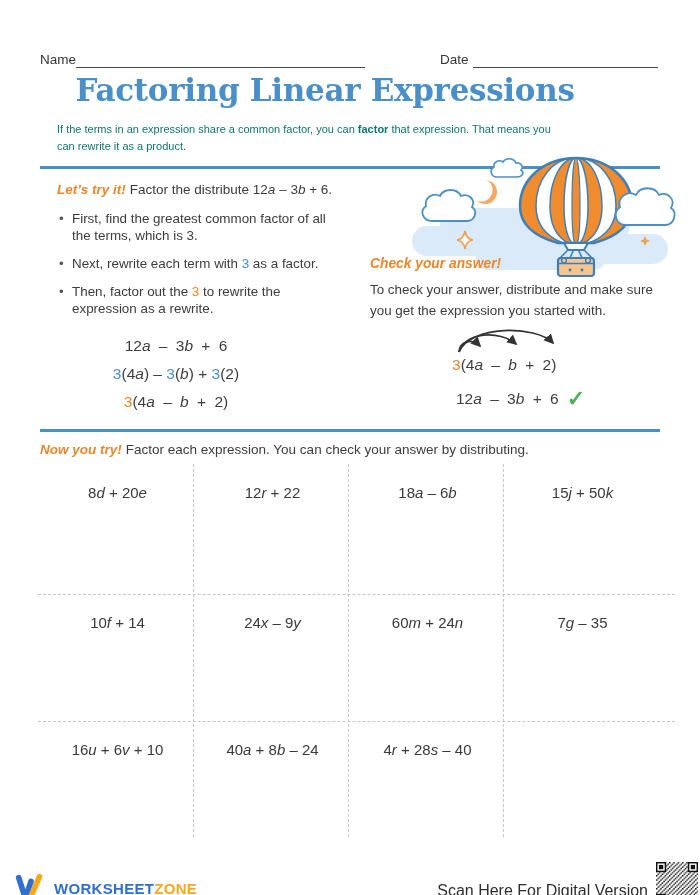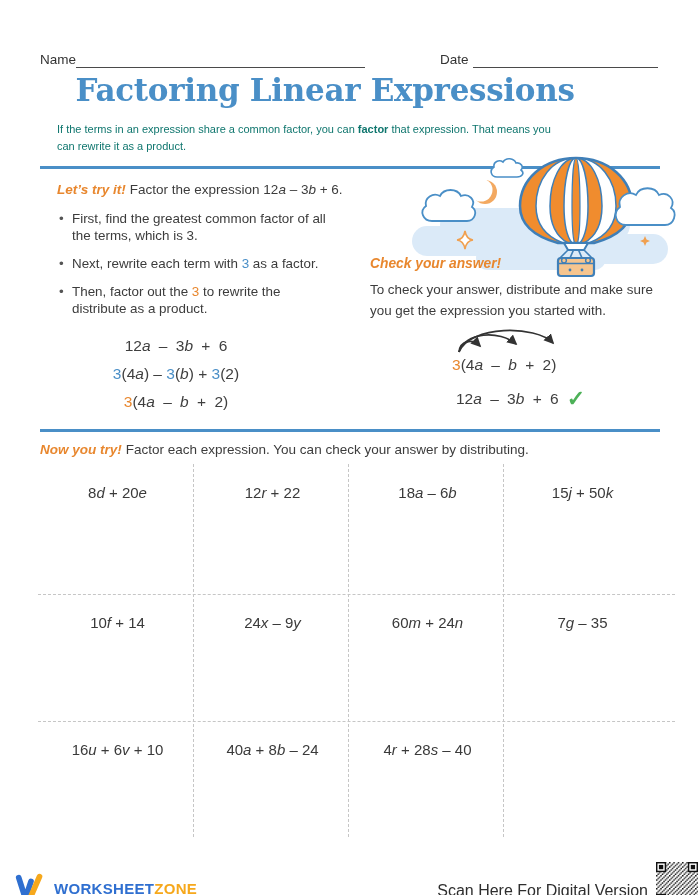--- a/index.html
+++ b/index.html
@@ -125,35 +125,35 @@
       <circle cx="176" cy="110.5" r="2.4" fill="#f6c58f" stroke="#3f7fb8" stroke-width="1.4"></circle>
       <circle cx="200" cy="110.5" r="2.4" fill="#f6c58f" stroke="#3f7fb8" stroke-width="1.4"></circle>
       <circle cx="182" cy="120" r="1.4" fill="#3f7fb8"></circle>
       <circle cx="194" cy="120" r="1.4" fill="#3f7fb8"></circle>
     </g>
     <path d="M238 75 C228 75 224 63 232 57 C229 47 240 40 248 45 C252 36 267 36 271 45 C280 41 288 50 283 58 C290 63 286 75 277 75 Z" fill="#ffffff" stroke="#4a8fc7" stroke-width="1.8"></path>
     <path d="M257 86 L258.5 89.5 L262 91 L258.5 92.5 L257 96 L255.5 92.5 L252 91 L255.5 89.5 Z" fill="#f0a050"></path>
   </svg>
 
   <div class="ex-label-line">
-    <span class="sec-label">Let’s try it!</span><span>Factor the expression </span><span class="mx">12<i>a</i> – 3<i>b</i> + 6.</span>
+    <span class="sec-label">Let’s try it!</span><span>Factor the distribute </span><span class="mx">12<i>a</i> – 3<i>b</i> + 6.</span>
   </div>
 
   <ul class="bullets">
     <li>
       <span>First, find the greatest common factor of all</span><span class="c-blue"></span><span></span><br>
       <span>the terms, which is 3.</span>
     </li>
     <li>
       <span>Next, rewrite each term with </span><span class="c-blue">3</span><span> as a factor.</span><br>
       <span></span>
     </li>
     <li>
       <span>Then, factor out the </span><span class="c-orange">3</span><span> to rewrite the</span><br>
-      <span>distribute as a product.</span>
+      <span>expression as a rewrite.</span>
     </li>
   </ul>
 
   <div class="steps">
     <div class="step ws4">
       <span class="mx">12<i>a</i> – 3<i>b</i> + 6</span>
     </div>
     <div class="step">
       <span class="mx c-blue">3</span><span class="mx">(4<i>a</i>) – </span><span class="mx c-blue">3</span><span class="mx">(<i>b</i>) + </span><span class="mx c-blue">3</span><span class="mx">(2)</span>
     </div>

